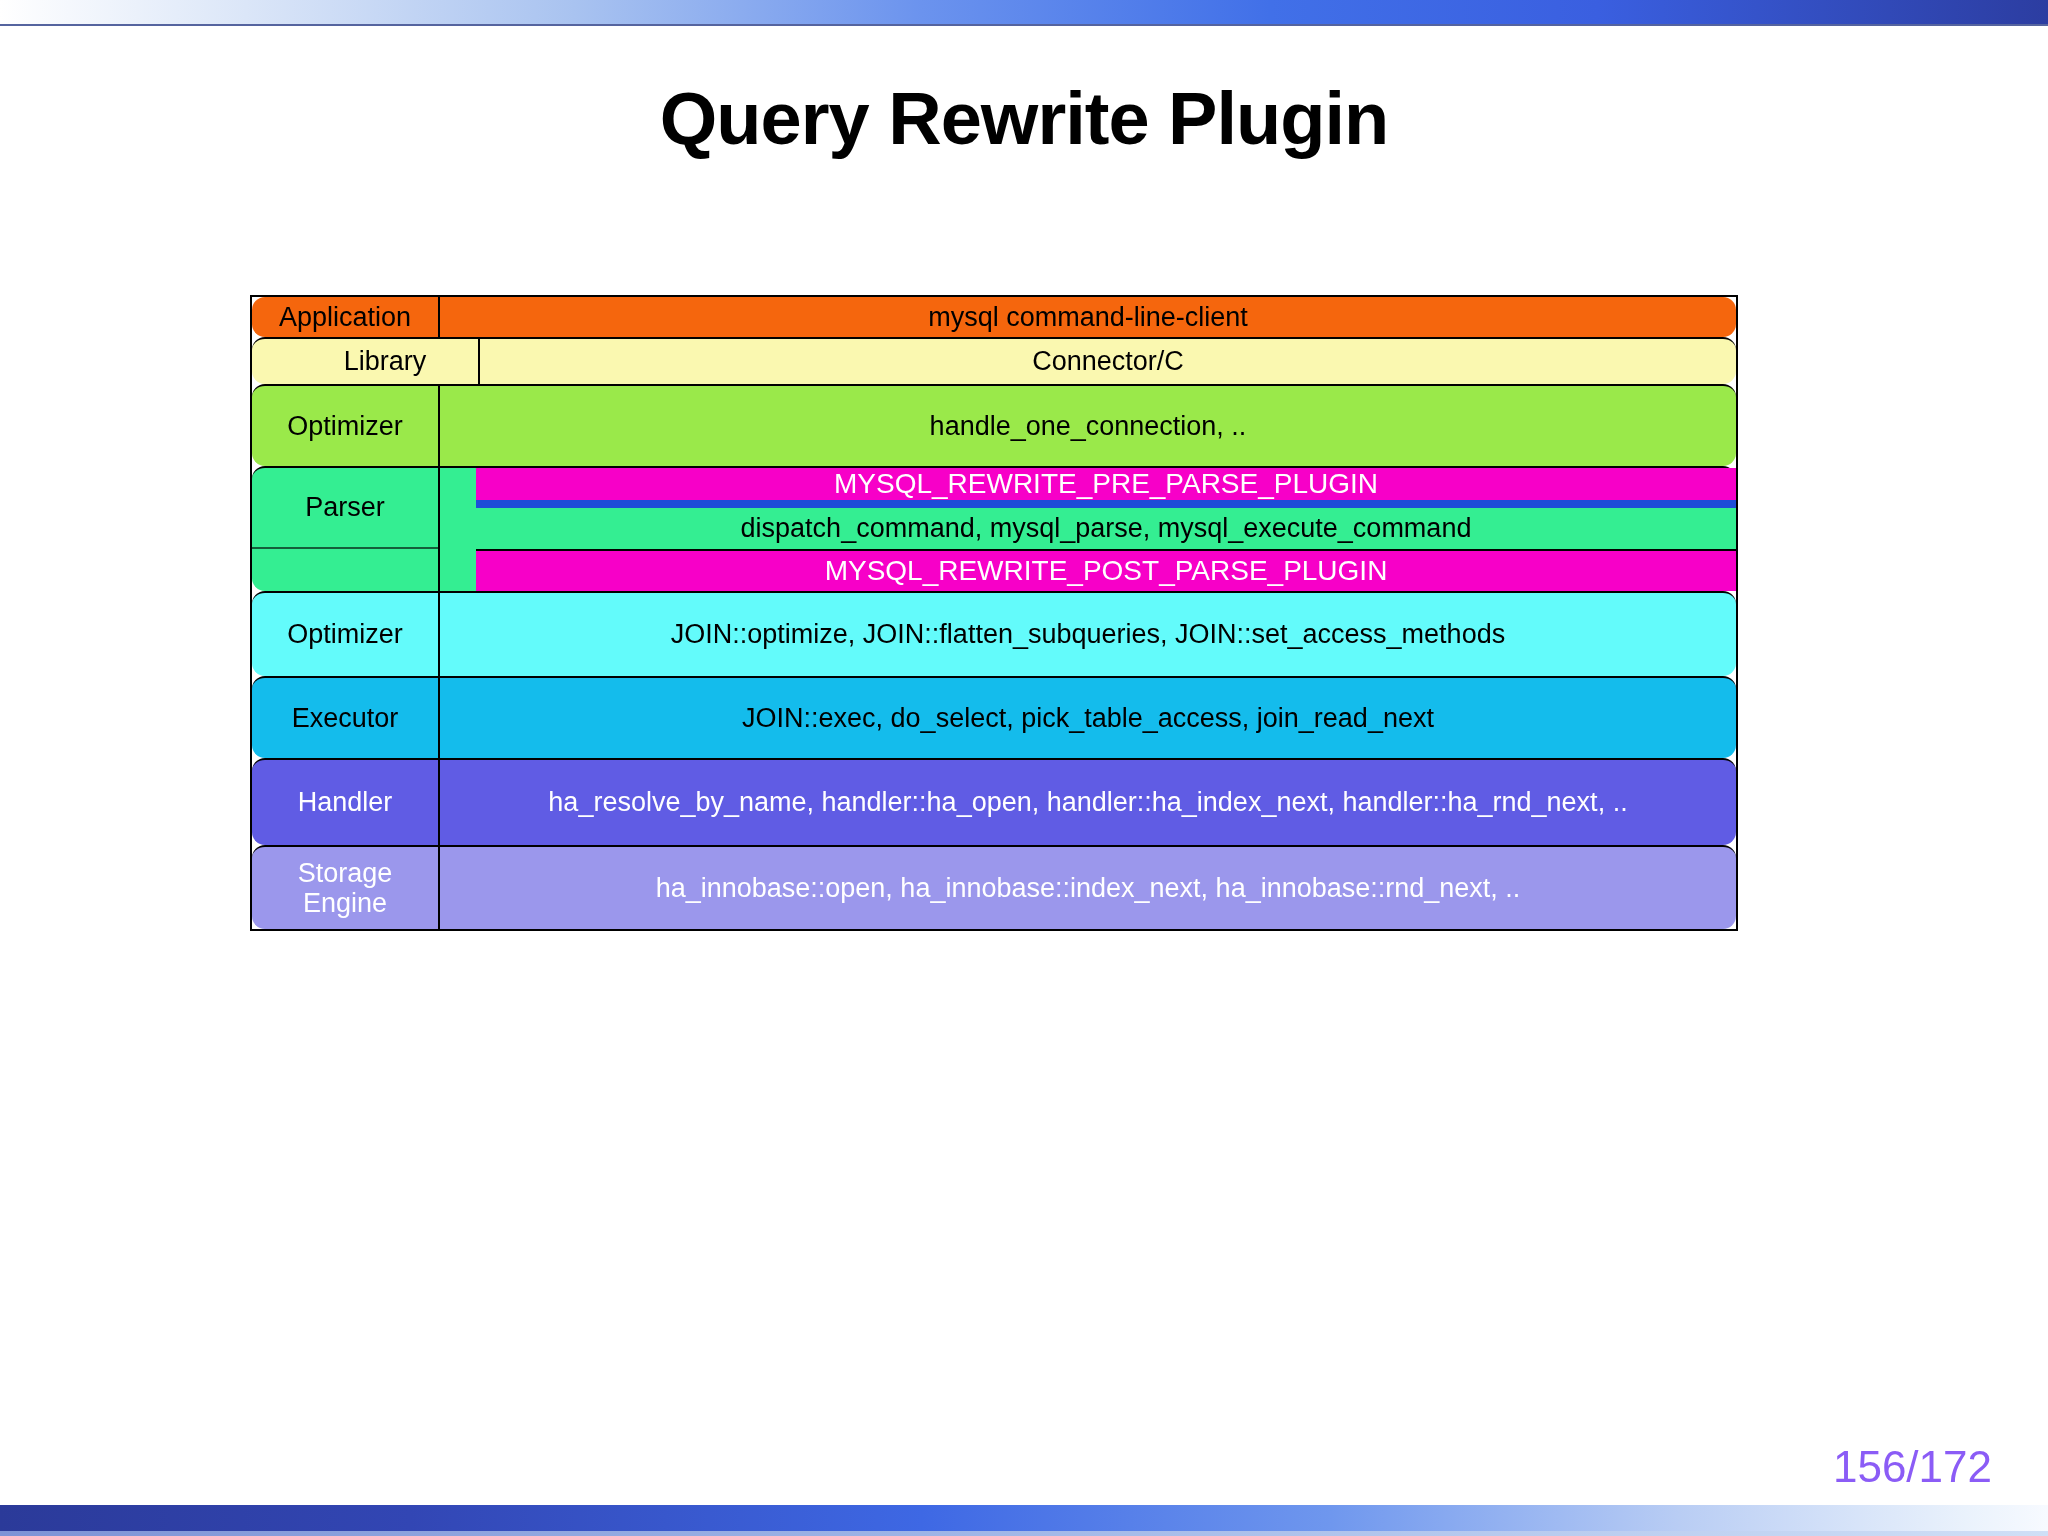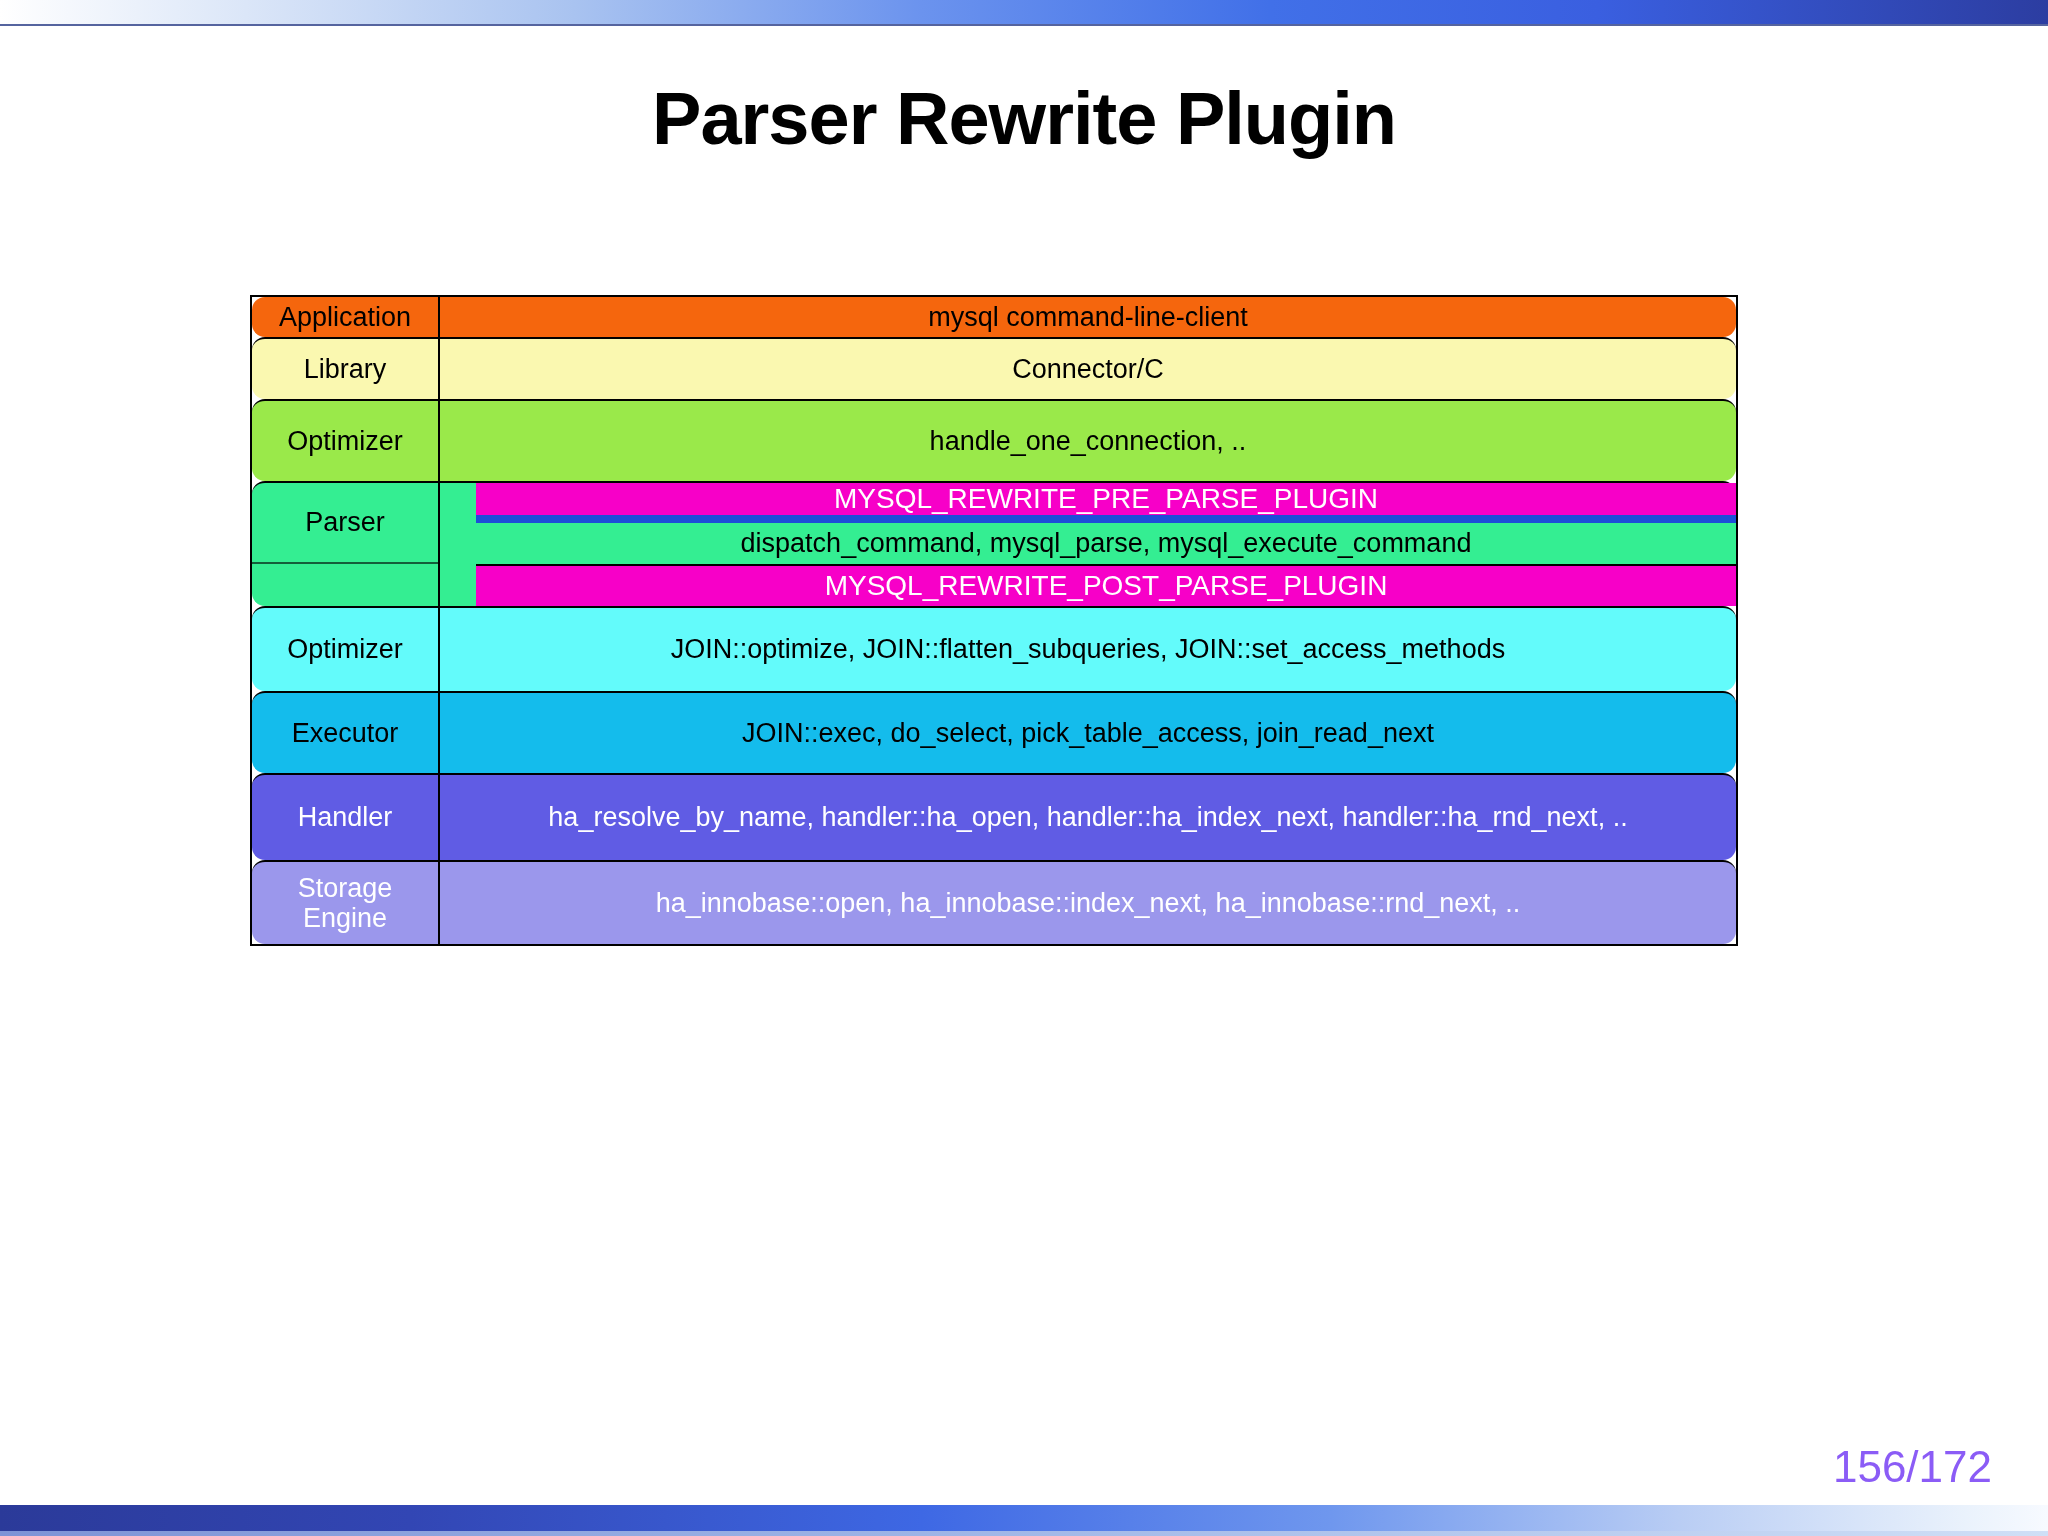--- a/index.html
+++ b/index.html
@@ -57,21 +57,21 @@
   .trow + .trow { border-top: 2px solid #000000; }
 
   .cell {
     display: flex; align-items: center; justify-content: center;
     text-align: center; font-size: 27px; color: #000000; line-height: 1.12;
   }
   .label { flex: 0 0 188px; width: 188px; border-right: 2px solid #000000; }
   .content { flex: 1; }
 
   .row-app     { height: 40px;  background: #f5660d; }
-  .row-lib     { height: 62px;  background: #faf8b0; }
+  .row-lib     { height: 47px;  background: #faf8b0; padding-left: 40px; }
   .row-conn    { height: 82px;  background: #9ae94a; }
   .row-opt     { height: 85px;  background: #63fbfb; }
   .row-exec    { height: 82px;  background: #14bcec; }
   .row-handler { height: 87px;  background: #605ce4; }
   .row-storage { height: 84px;  background: #9b97ec; }
 
   .row-handler .cell, .row-storage .cell { color: #ffffff; }
 
   
   .row-parser { height: 125px; background: #34ee92; gap: 36px; }
@@ -98,21 +98,21 @@
     text-align: right; font-size: 27px; color: #000000;
   }
 </style>
 </head>
 <body>
 
 <div class="slide">
 
   <div class="topbar"></div>
 
-  <h1 class="title">Parser Rewrite Plugin</h1>
+  <h1 class="title">Query Rewrite Plugin</h1>
 
   <div class="arch-table">
 
     <div class="trow row-app">
       <div class="cell label">Application</div>
       <div class="cell content">mysql command-line-client</div>
     </div>
 
     <div class="trow row-lib">
       <div class="cell label">Library</div>

